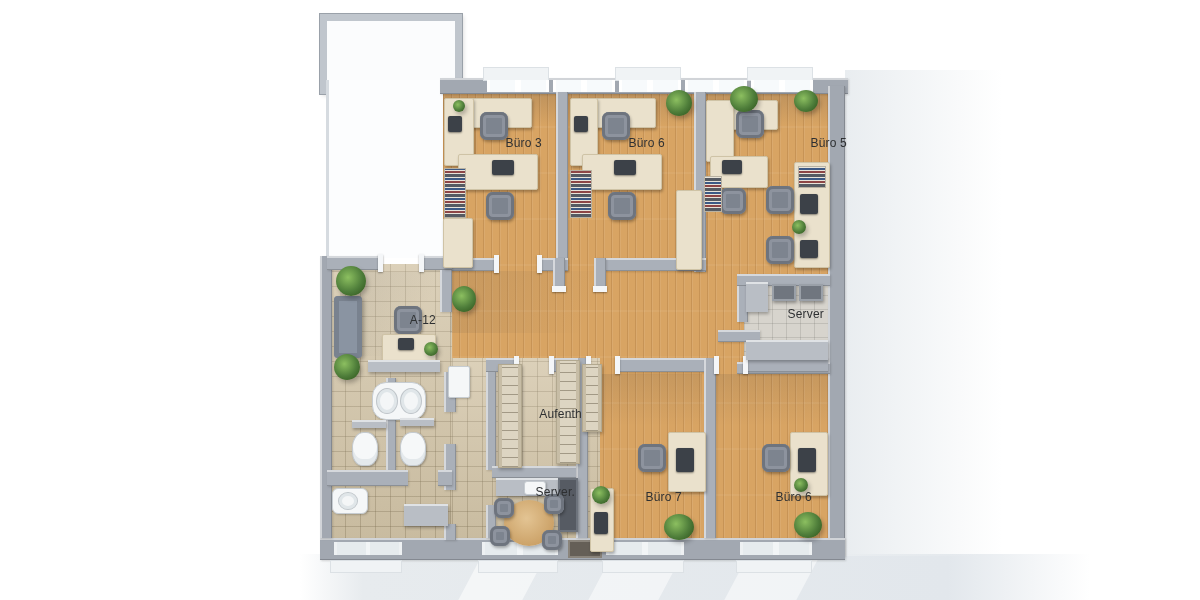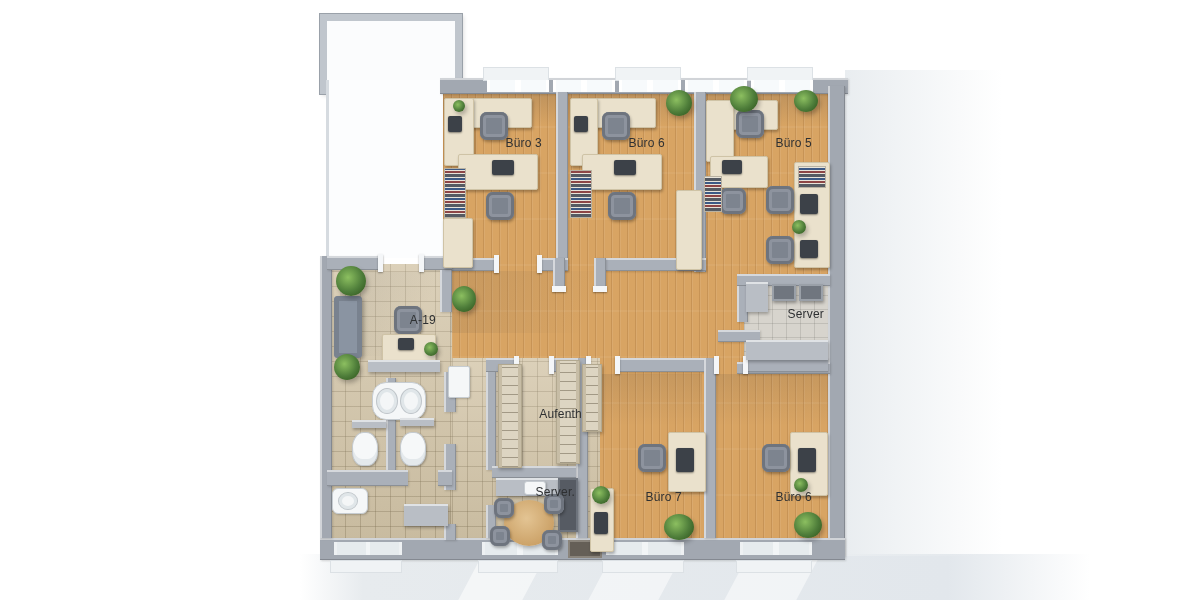--- a/index.html
+++ b/index.html
@@ -195,39 +195,39 @@
   <div class="binders" style="left:704px;top:176px;width:16px;height:34px;"></div>
   <div class="desk" style="left:794px;top:162px;width:34px;height:104px;"></div>
   <div class="binders" style="left:798px;top:166px;width:26px;height:20px;"></div>
   <div class="monitor" style="left:800px;top:194px;width:18px;height:20px;"></div>
   <div class="plant" style="left:792px;top:220px;width:14px;height:14px;"></div>
   <div class="monitor" style="left:800px;top:240px;width:18px;height:18px;"></div>
   <div class="chair" style="left:766px;top:186px;width:28px;height:28px;"></div>
   <div class="chair" style="left:766px;top:236px;width:28px;height:28px;"></div>
   <div class="plant" style="left:730px;top:86px;width:28px;height:26px;"></div>
   <div class="plant" style="left:794px;top:90px;width:24px;height:22px;"></div>
-  <div class="label" style="left:732px;top:136px;width:80px;">Büro 5</div>
+  <div class="label" style="left:767px;top:136px;width:80px;">Büro 5</div>
 
   <div class="plant" style="left:452px;top:286px;width:24px;height:26px;"></div>
 
   <div class="counter" style="left:746px;top:282px;width:22px;height:30px;"></div>
   <div class="rack" style="left:772px;top:284px;width:24px;height:17px;"></div>
   <div class="rack" style="left:799px;top:284px;width:24px;height:17px;"></div>
   <div class="counter" style="left:746px;top:340px;width:82px;height:20px;"></div>
   <div class="label" style="left:752px;top:307px;width:72px;">Server</div>
 
   <div class="sofa" style="left:334px;top:296px;width:28px;height:62px;"></div>
   <div class="plant" style="left:336px;top:266px;width:30px;height:30px;"></div>
   <div class="plant" style="left:334px;top:354px;width:26px;height:26px;"></div>
   <div class="chair" style="left:394px;top:306px;width:28px;height:28px;"></div>
   <div class="desk" style="left:382px;top:334px;width:52px;height:26px;"></div>
   <div class="monitor" style="left:398px;top:338px;width:16px;height:12px;"></div>
   <div class="plant" style="left:424px;top:342px;width:14px;height:14px;"></div>
   <div class="counter" style="left:368px;top:360px;width:72px;height:12px;"></div>
-  <div class="label" style="left:376px;top:313px;width:60px;">A-19</div>
+  <div class="label" style="left:376px;top:313px;width:60px;">A-12</div>
 
   <div class="white-fix" style="left:372px;top:382px;width:52px;height:36px;border-radius:14px;"></div>
   <div class="basin" style="left:376px;top:388px;width:20px;height:24px;"></div>
   <div class="basin" style="left:400px;top:388px;width:20px;height:24px;"></div>
   <div class="counter" style="left:352px;top:420px;width:34px;height:8px;"></div>
   <div class="counter" style="left:400px;top:418px;width:34px;height:8px;"></div>
   <div class="toilet" style="left:352px;top:432px;width:24px;height:32px;"></div>
   <div class="toilet" style="left:400px;top:432px;width:24px;height:32px;"></div>
   <div class="white-fix" style="left:332px;top:488px;width:34px;height:24px;"></div>
   <div class="basin" style="left:338px;top:492px;width:18px;height:16px;"></div>

